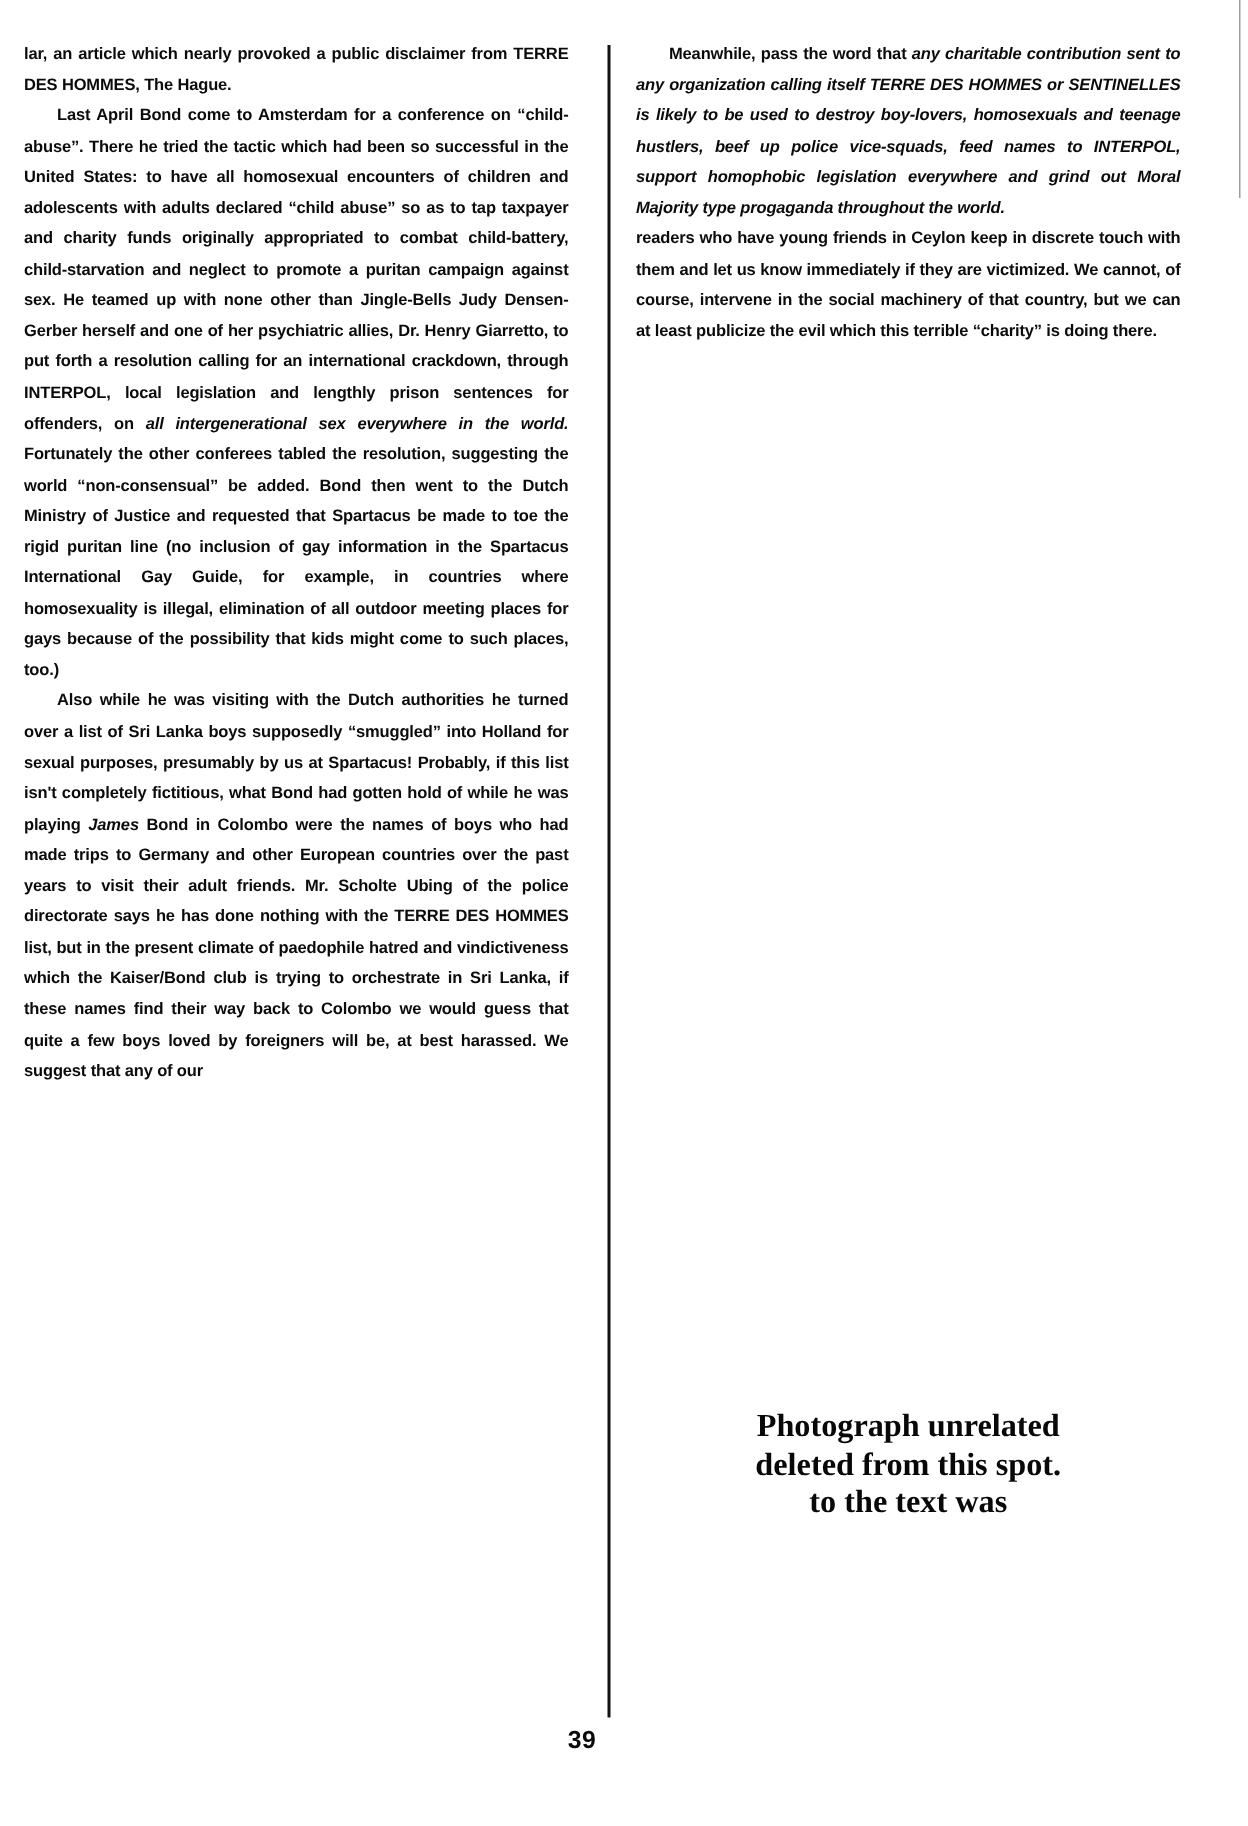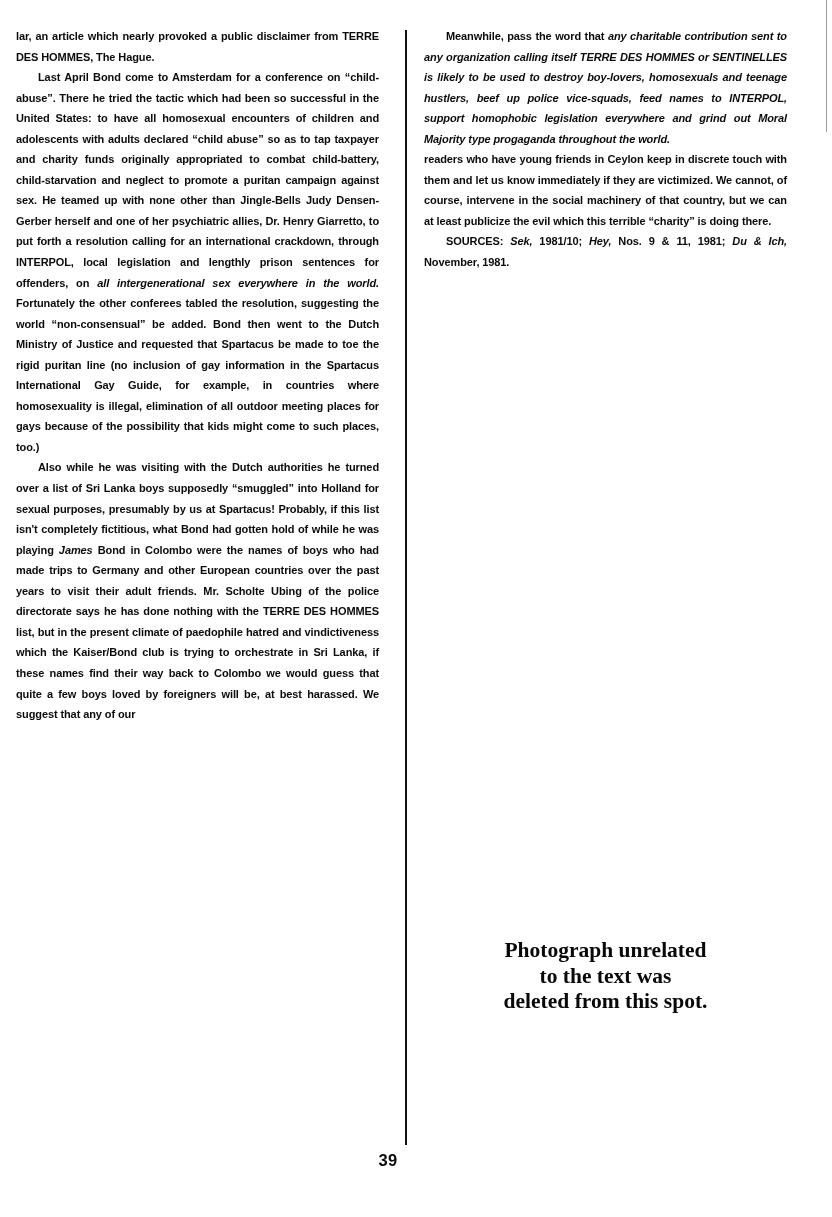--- a/index.html
+++ b/index.html
@@ -105,24 +105,23 @@
 
   <div class="col col-left">
     <p class="para noindent">lar, an article which nearly provoked a public disclaimer from TERRE DES HOMMES, The Hague.</p>
     <p class="para">Last April Bond come to Amsterdam for a conference on “child-abuse”. There he tried the tactic which had been so successful in the United States: to have all homosexual encounters of children and adolescents with adults declared “child abuse” so as to tap taxpayer and charity funds originally appropriated to combat child-battery, child-starvation and neglect to promote a puritan campaign against sex. He teamed up with none other than Jingle-Bells Judy Densen-Gerber herself and one of her psychiatric allies, Dr. Henry Giarretto, to put forth a resolution calling for an international crackdown, through INTERPOL, local legislation and lengthly prison sentences for offenders, on <i>all intergenerational sex everywhere in the world.</i> Fortunately the other conferees tabled the resolution, suggesting the world “non-consensual” be added. Bond then went to the Dutch Ministry of Justice and requested that Spartacus be made to toe the rigid puritan line (no inclusion of gay information in the Spartacus International Gay Guide, for example, in countries where homosexuality is illegal, elimination of all outdoor meeting places for gays because of the possibility that kids might come to such places, too.)</p>
     <p class="para">Also while he was visiting with the Dutch authorities he turned over a list of Sri Lanka boys supposedly “smuggled” into Holland for sexual purposes, presumably by us at Spartacus! Probably, if this list isn't completely fictitious, what Bond had gotten hold of while he was playing <i>James</i> Bond in Colombo were the names of boys who had made trips to Germany and other European countries over the past years to visit their adult friends. Mr. Scholte Ubing of the police directorate says he has done nothing with the TERRE DES HOMMES list, but in the present climate of paedophile hatred and vindictiveness which the Kaiser/Bond club is trying to orchestrate in Sri Lanka, if these names find their way back to Colombo we would guess that quite a few boys loved by foreigners will be, at best harassed. We suggest that any of our</p>
   </div>
 
   <div class="col col-right">
     <p class="para">Meanwhile, pass the word that <i>any charitable contribution sent to any organization calling itself TERRE DES HOMMES or SENTINELLES is likely to be used to destroy boy-lovers, homosexuals and teenage hustlers, beef up police vice-squads, feed names to INTERPOL, support homophobic legislation everywhere and grind out Moral Majority type progaganda throughout the world.</i></p>
     <p class="para noindent">readers who have young friends in Ceylon keep in discrete touch with them and let us know immediately if they are victimized. We cannot, of course, intervene in the social machinery of that country, but we can at least publicize the evil which this terrible “charity” is doing there.</p>
-    <p class="para">SOURCES: <i>Sek,</i> 1981/10; <i>Hey,</i> Nos. 9 &amp; 11, 1981; <i>Du &amp; Ich,</i> November, 1981.</p>
   </div>
 
   <div class="photo-notice">
     <span class="nline">Photograph unrelated</span>
+    <span class="nline">deleted from this spot.</span>
     <span class="nline">to the text was</span>
-    <span class="nline">deleted from this spot.</span>
   </div>
 
   <div class="folio">39</div>
 
 </div>
 
 </body></html>

